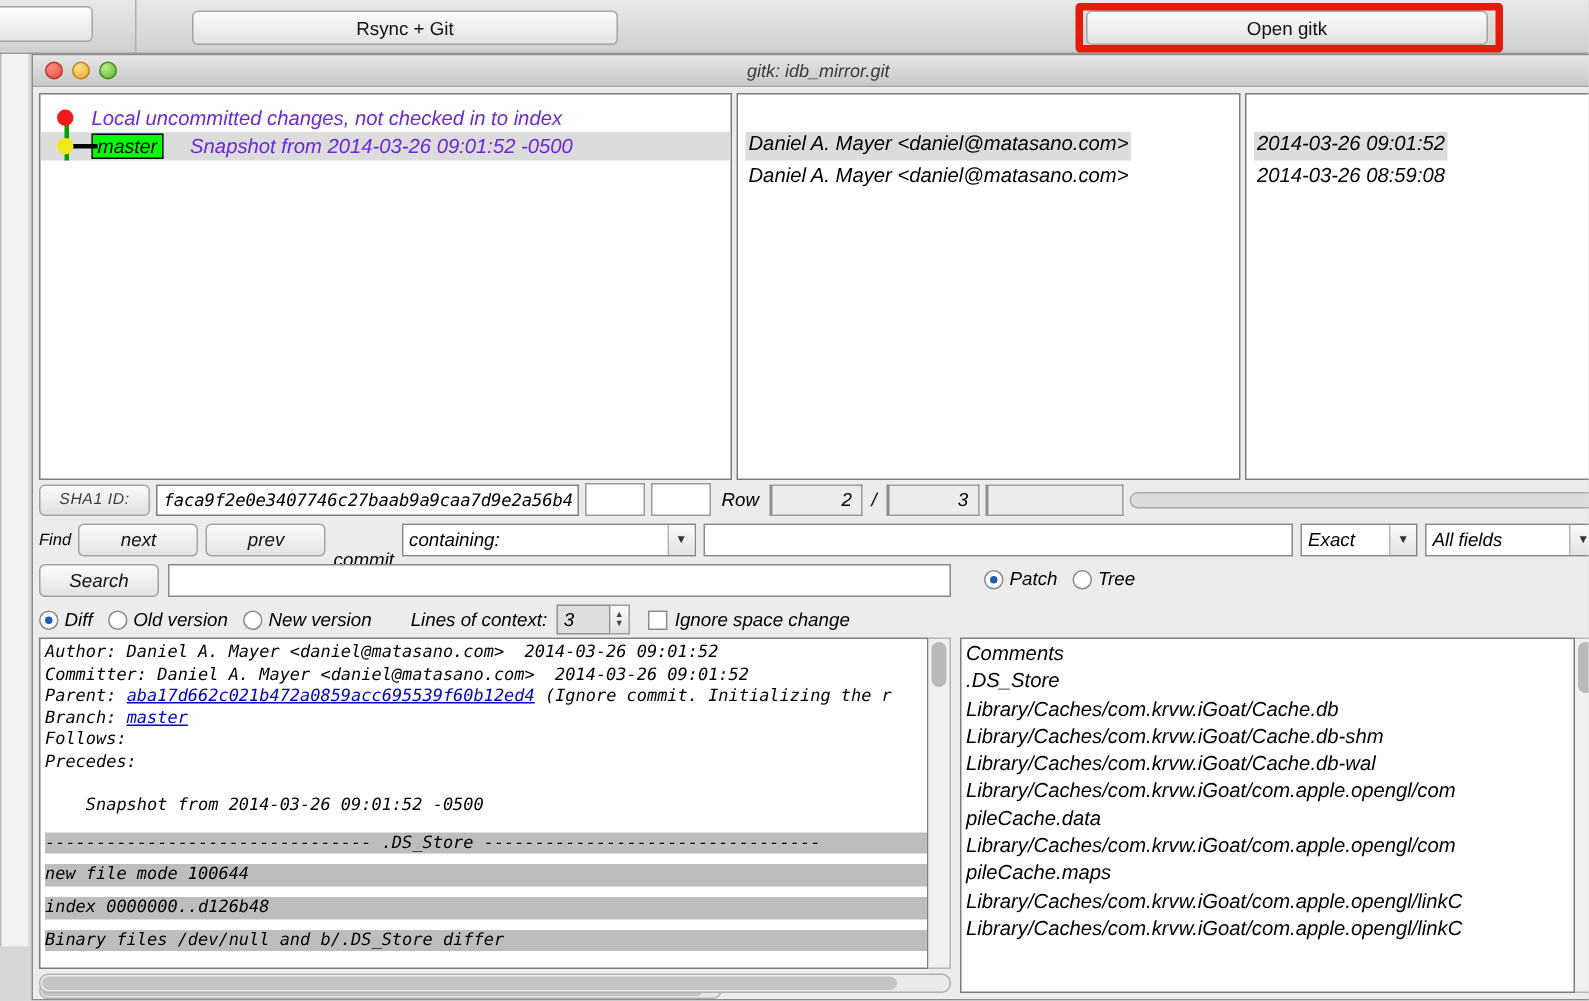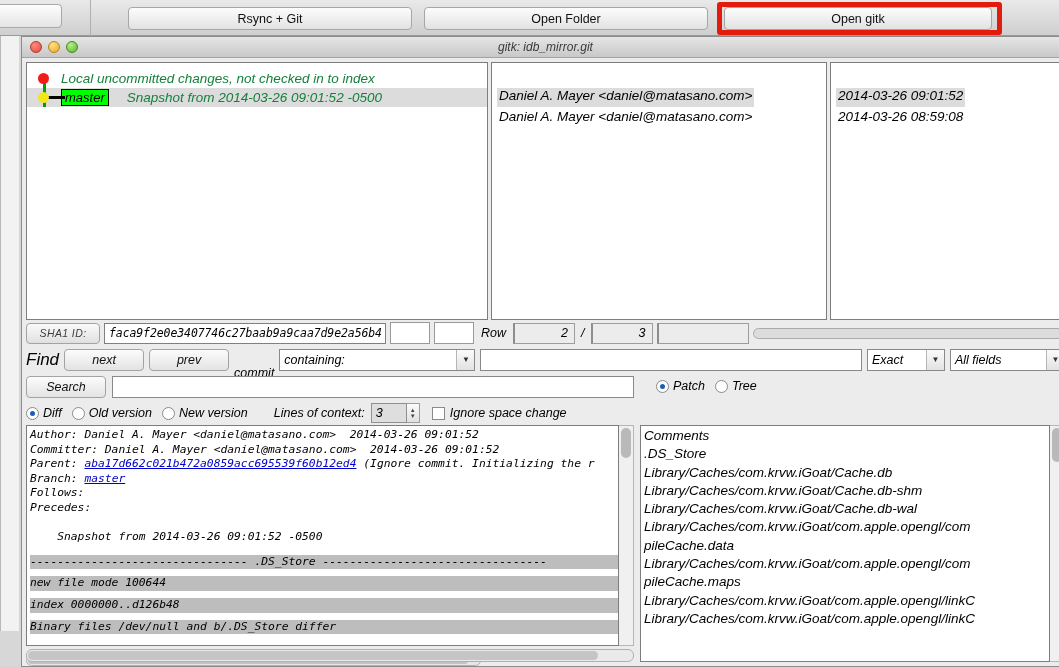--- a/index.html
+++ b/index.html
@@ -76,21 +76,21 @@
   .node.red    { background:#f21b1b; }
   .node.yellow { background:#f2e71b; }
   .node.blue   { background:#1b3ff2; }
   .vline { position:absolute; left:16px; width:3px; background:#00a000; }
   .hline { position:absolute; height:3px; background:#000; }
 
   .reftag {
     display:inline-block; background:#00ff00; border:1px solid #000;
     padding:0 3px; font-size:13px; line-height:15px; color:#000;
   }
-  .msg { color:#15803d; }
+  .msg { color:#6d28d9; }
 
   #top-scroll-h {
     position:absolute; left:4px; bottom:0; width:455px; height:11px;
     background:#e6e6e6; border:1px solid #b2b2b2; border-radius:6px;
   }
   #top-scroll-h .thumb { position:absolute; left:1px; top:1px; width:440px; height:7px; background:#c3c3c3; border-radius:4px; }
 
   
   #sha-bar { flex:none; height:26px; display:flex; align-items:center; padding:0 4px; gap:4px; }
   .btnish {
@@ -109,21 +109,21 @@
   .numbox { height:21px; background:#ececec; border:1px solid #9d9d9d; border-left:2px solid #8d8d8d;
             display:flex; align-items:center; justify-content:flex-end; padding-right:6px; font-size:12.5px; }
   #row-cur { width:62px; }
   #row-tot { width:62px; }
   #row-slash { font-size:12.5px; padding:0 2px; }
   #row-spacer { flex:none; width:92px; height:21px; background:#ececec; border:1px solid #9d9d9d; border-left:2px solid #8d8d8d; }
   #row-scroll { flex:1; height:11px; background:#dcdcdc; border:1px solid #ababab; border-radius:6px; }
 
   
   #find-bar { flex:none; height:27px; display:flex; align-items:center; padding:0 4px; gap:5px; }
-  #find-label { font-size:17px; }
+  #find-label { font-size:11px; }
   .pushbtn {
     background:linear-gradient(#fcfcfc,#e3e3e3); border:1px solid #a3a3a3; border-radius:4px;
     height:22px; display:flex; align-items:center; justify-content:center; font-size:12.5px; color:#111;
   }
   #btn-next { width:80px; }
   #btn-prev { width:80px; }
   #commit-label { font-size:12.5px;margin-top:27px; }
   .combo {
     height:22px; background:#fff; border:1px solid #898989;
     display:flex; align-items:center; justify-content:space-between; font-size:12.5px; padding-left:4px;
@@ -196,21 +196,20 @@
   <div class="bg-text" style="left:1044px; top:494px;">/e</div>
   <div class="bg-text" style="left:1044px; top:508px;">t</div>
   <div class="bg-text" style="left:1044px; top:596px;">o</div>
   <div class="bg-text" style="left:1044px; top:612px;">/e</div>
   <div class="bg-text" style="left:946px; top:655px;">action message t</div>
 
   <div id="host-toolbar">
     <div id="host-leftstub"></div>
     <div id="host-divider"></div>
     <div class="hostbtn" id="btn-rsync">Rsync + Git</div>
-    <div class="hostbtn" id="btn-openfolder">Open Folder</div>
     <div class="hostbtn" id="btn-opengitk">Open gitk</div>
     <div id="gitk-highlight"></div>
   </div>
 </div>
 
 <div id="gitk">
 
   <div id="gitk-titlebar">
     <div class="traffic" id="tl-close"></div>
     <div class="traffic" id="tl-min"></div>

